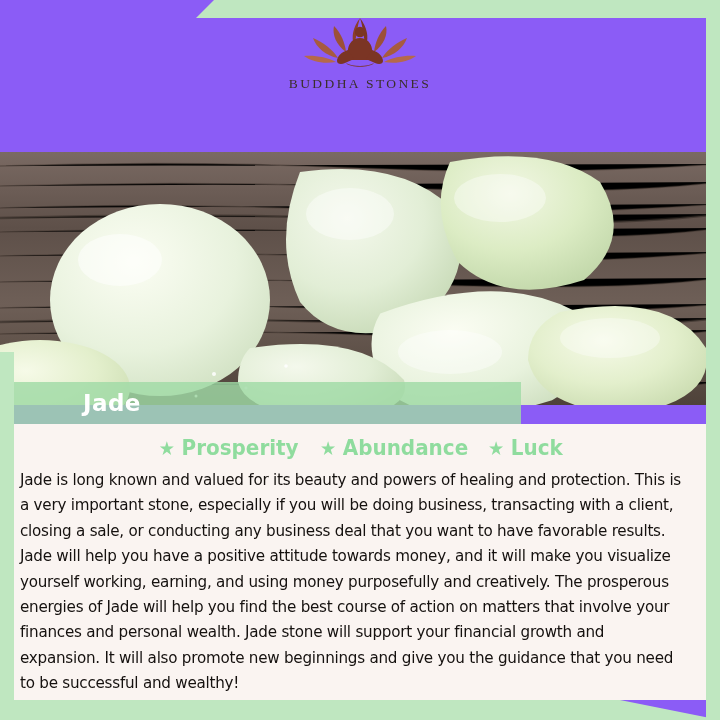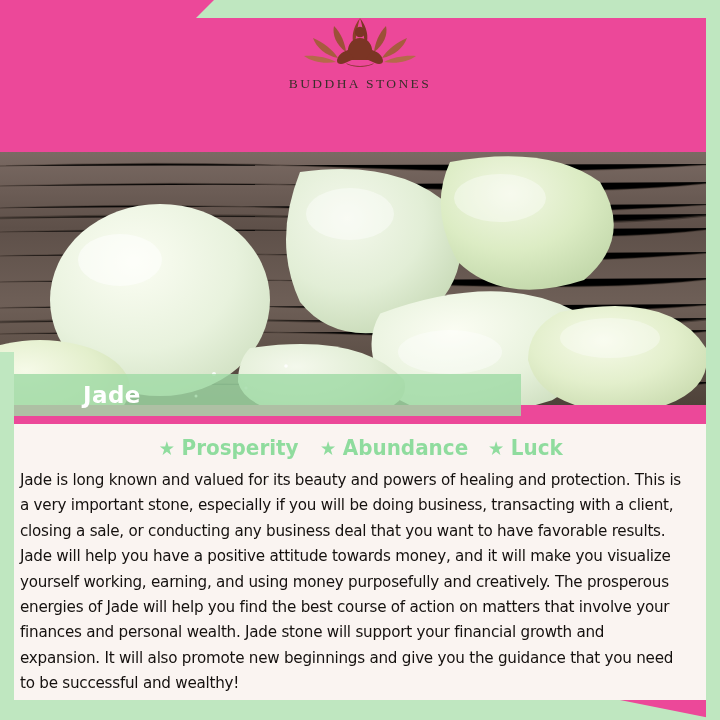--- a/index.html
+++ b/index.html
@@ -11,21 +11,21 @@
     height: 720px;
     overflow: hidden;
     font-family: "Liberation Sans", sans-serif;
     background: #f7f2ef;
   }
 
   .page {
     position: relative;
     width: 720px;
     height: 720px;
-    background: #ec4899;
+    background: #8b5cf6;
     overflow: hidden;
   }
 
   
   .frame-top {
     position: absolute;
     top: 0; left: 196px; right: 0;
     height: 18px;
     background: #bfe7c0;
     clip-path: polygon(18px 0, 100% 0, 100% 100%, 0 100%);
@@ -101,21 +101,21 @@
     top: 152px; left: 0; width: 720px; height: 253px;
     overflow: hidden;
     z-index: 0;
     background: #6b5f5a;
   }
   .photo svg { display: block; width: 720px; height: 253px; }
 
   
   .name-band {
     position: absolute;
-    top: 374px; left: 14px;
+    top: 382px; left: 14px;
     width: 507px; height: 42px;
     background: rgba(160, 219, 166, 0.82);
     display: flex;
     align-items: center;
     z-index: 2;
   }
   .name-text {
     margin-left: 69px;
     font-family: "DejaVu Sans", sans-serif;
     font-weight: bold;

